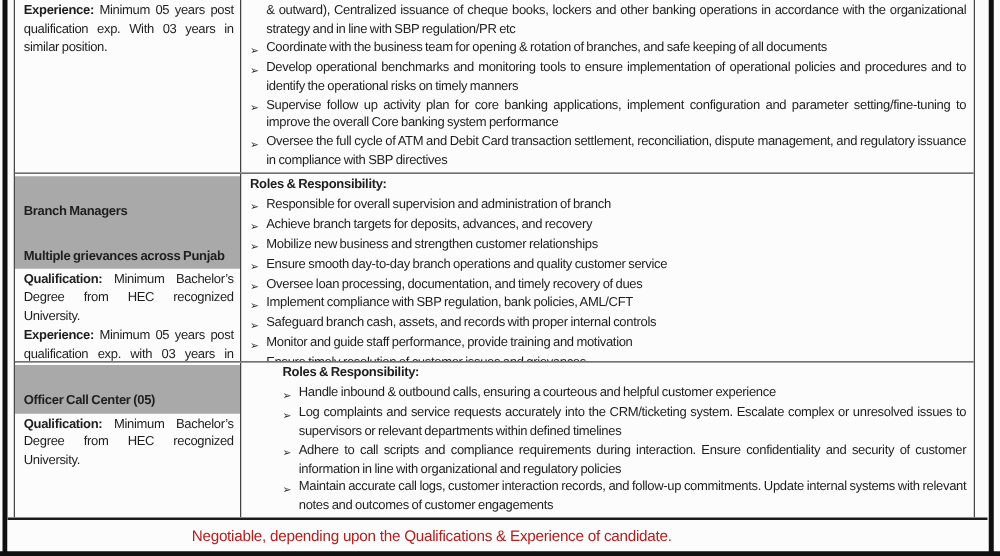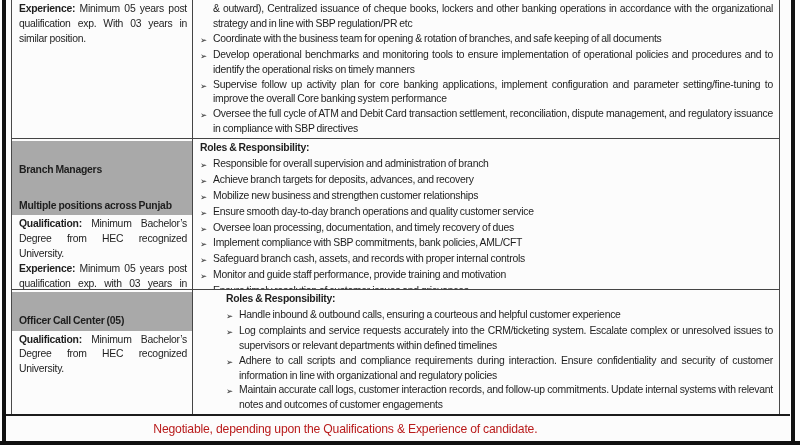--- a/index.html
+++ b/index.html
@@ -93,21 +93,21 @@
               <span class="bt">Oversee the full cycle of ATM and Debit Card transaction settlement, reconciliation, dispute management, and regulatory issuance in compliance with SBP directives</span>
             </li>
           </ul>
       </div>
     </div>
 
     <div class="t-row row-2">
       <div class="cell-left">
         <div class="pos-hdr">
           <div>Branch Managers</div>
-          <div>Multiple positions across Punjab</div>
+          <div>Multiple grievances across Punjab</div>
         </div>
         <p class="kv"><b>Qualification:</b> <span>Minimum Bachelor’s Degree from HEC recognized University.</span></p>
         <p class="kv"><b>Experience:</b> <span>Minimum 05 years post qualification exp. with 03 years in similar position.</span></p>
       </div>
       <div class="cell-right">
         <p class="roles-hdr">Roles &amp; Responsibility:</p>
         <ul class="bullets">
 
             <li>
               <span class="mk">➢</span>
@@ -129,21 +129,21 @@
               <span class="bt">Ensure smooth day-to-day branch operations and quality customer service</span>
             </li>
 
             <li>
               <span class="mk">➢</span>
               <span class="bt">Oversee loan processing, documentation, and timely recovery of dues</span>
             </li>
 
             <li>
               <span class="mk">➢</span>
-              <span class="bt">Implement compliance with SBP commitments, bank policies, AML/CFT</span>
+              <span class="bt">Implement compliance with SBP regulation, bank policies, AML/CFT</span>
             </li>
 
             <li>
               <span class="mk">➢</span>
               <span class="bt">Safeguard branch cash, assets, and records with proper internal controls</span>
             </li>
 
             <li>
               <span class="mk">➢</span>
               <span class="bt">Monitor and guide staff performance, provide training and motivation</span>

